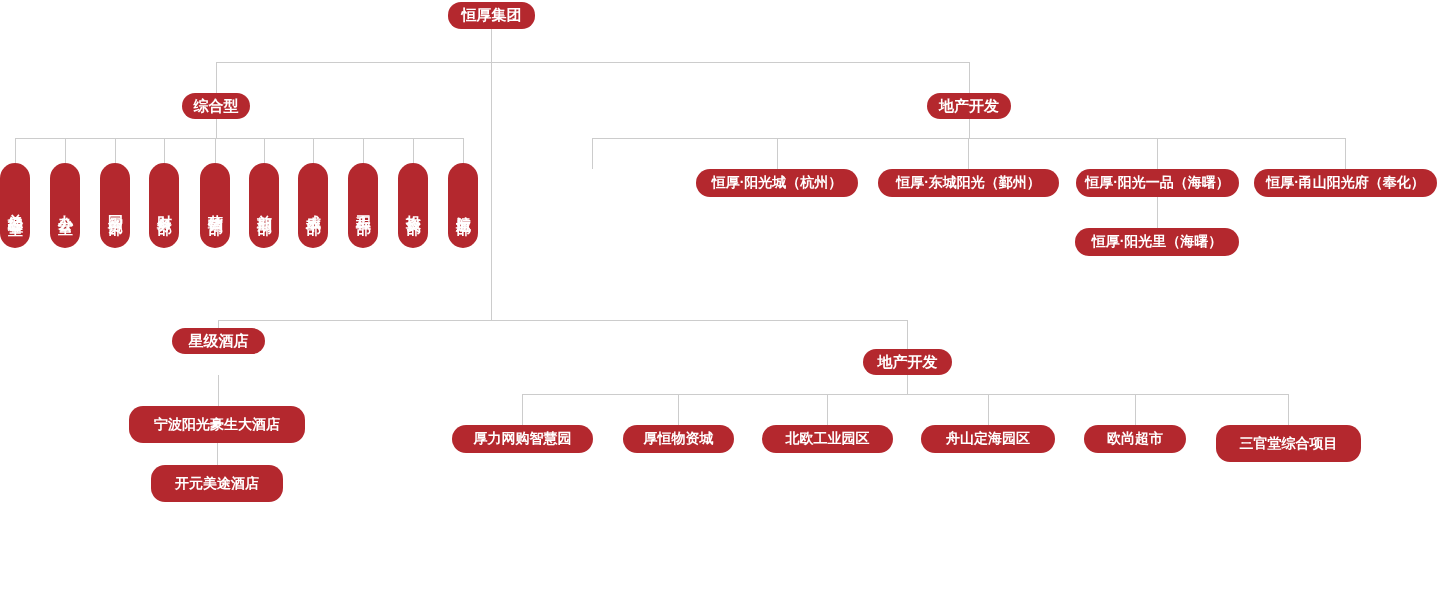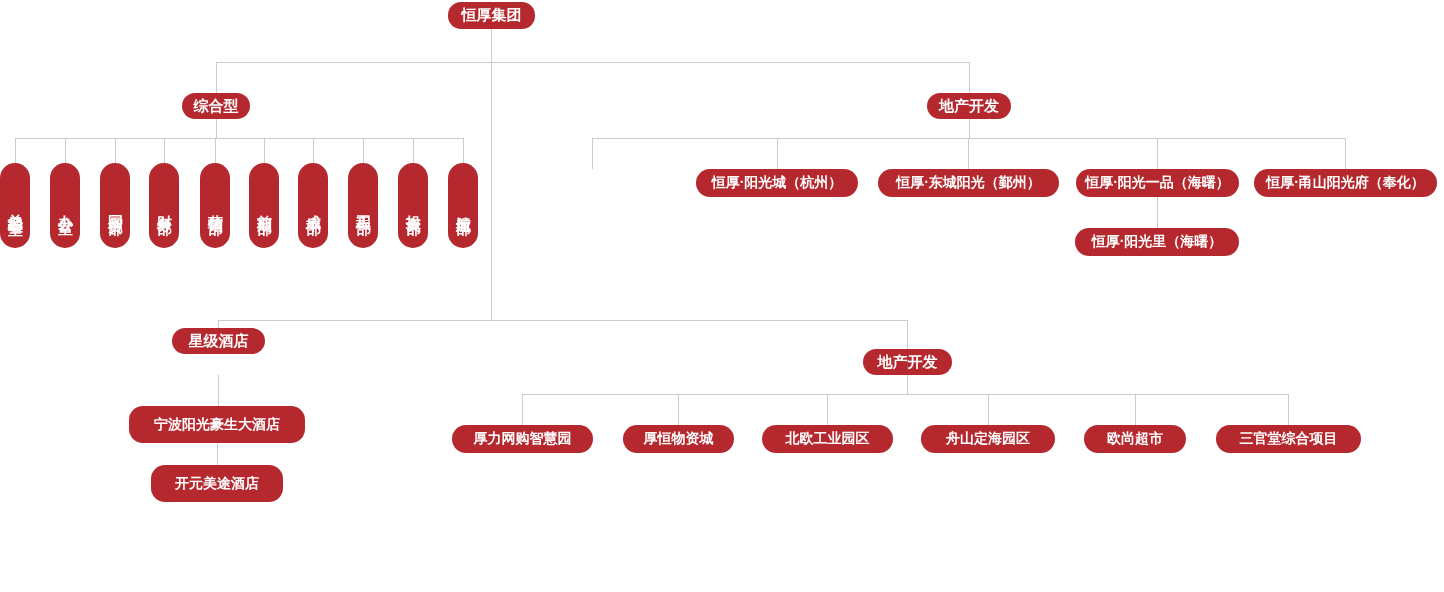--- a/index.html
+++ b/index.html
@@ -96,15 +96,15 @@
   <div class="node h" style="left:1075px;top:228px;width:164px;height:28px;">恒厚·阳光里（海曙）</div>
 
   <div class="node h" style="left:129px;top:406px;width:176px;height:37px;font-family:Liberation Serif, serif;">宁波阳光豪生大酒店</div>
   <div class="node h" style="left:151px;top:465px;width:132px;height:37px;">开元美途酒店</div>
 
   <div class="node h" style="left:452px;top:425px;width:141px;height:28px;">厚力网购智慧园</div>
   <div class="node h" style="left:623px;top:425px;width:111px;height:28px;">厚恒物资城</div>
   <div class="node h" style="left:762px;top:425px;width:131px;height:28px;">北欧工业园区</div>
   <div class="node h" style="left:921px;top:425px;width:134px;height:28px;">舟山定海园区</div>
   <div class="node h" style="left:1084px;top:425px;width:102px;height:28px;">欧尚超市</div>
-  <div class="node h" style="left:1216px;top:425px;width:145px;height:28px;text-align:center;">三官堂综合项目</div>
+  <div class="node h" style="left:1216px;top:425px;width:145px;height:37px;text-align:center;">三官堂综合项目</div>
 
 </div>
 
 </body></html>

